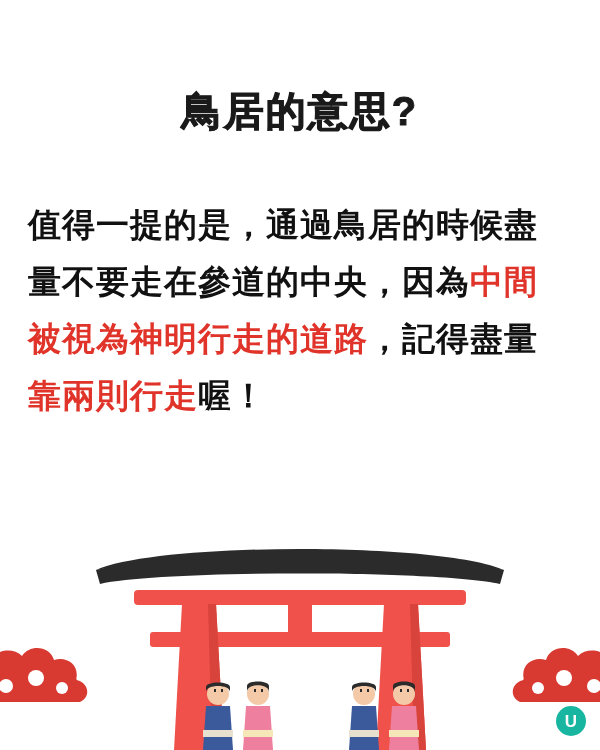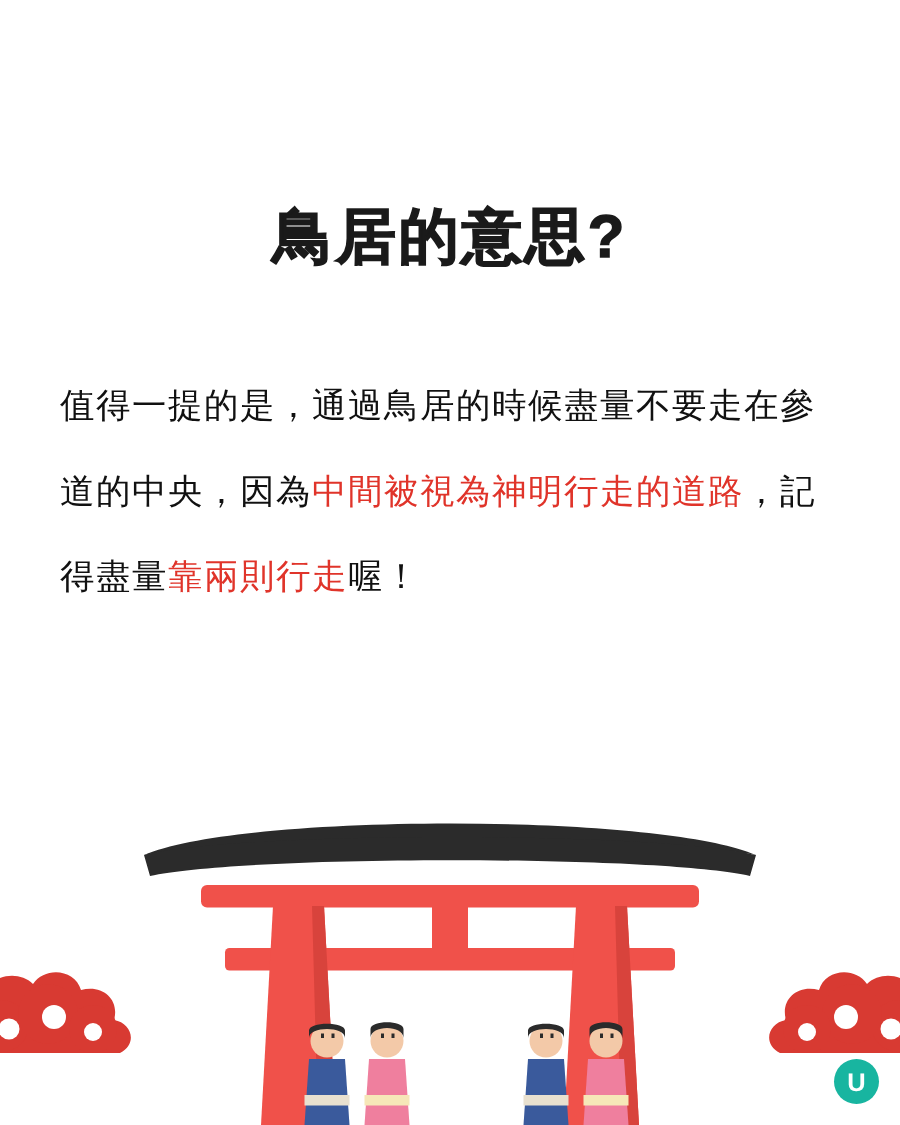--- a/index.html
+++ b/index.html
@@ -11,45 +11,44 @@
     height: 750px;
     background: #ffffff;
     font-family: "Liberation Sans", sans-serif;
     overflow: hidden;
     position: relative;
   }
   .card {
     position: absolute;
     inset: 0;
     background: #ffffff;
-    margin-top: 46px;
   }
 
   
   .title {
     position: absolute;
     top: 84px;
     left: 0;
     width: 600px;
     text-align: center;
     font-size: 40px;
     font-weight: bold;
     letter-spacing: 2px;
     color: #1a1a1a;
     -webkit-text-stroke: 1px #1a1a1a;
   }
 
   
   .body-text {
     position: absolute;
     top: 196px;
-    left: 40px;
+    left: 28px;
     width: 520px;
-    font-size: 23px;
-    font-weight: normal;
+    font-size: 33px;
+    font-weight: bold;
     line-height: 57px;
     letter-spacing: 1px;
     color: #111111;
   }
   .body-text .hl {
     color: #e0342a;
   }
 
   
   .illustration {

